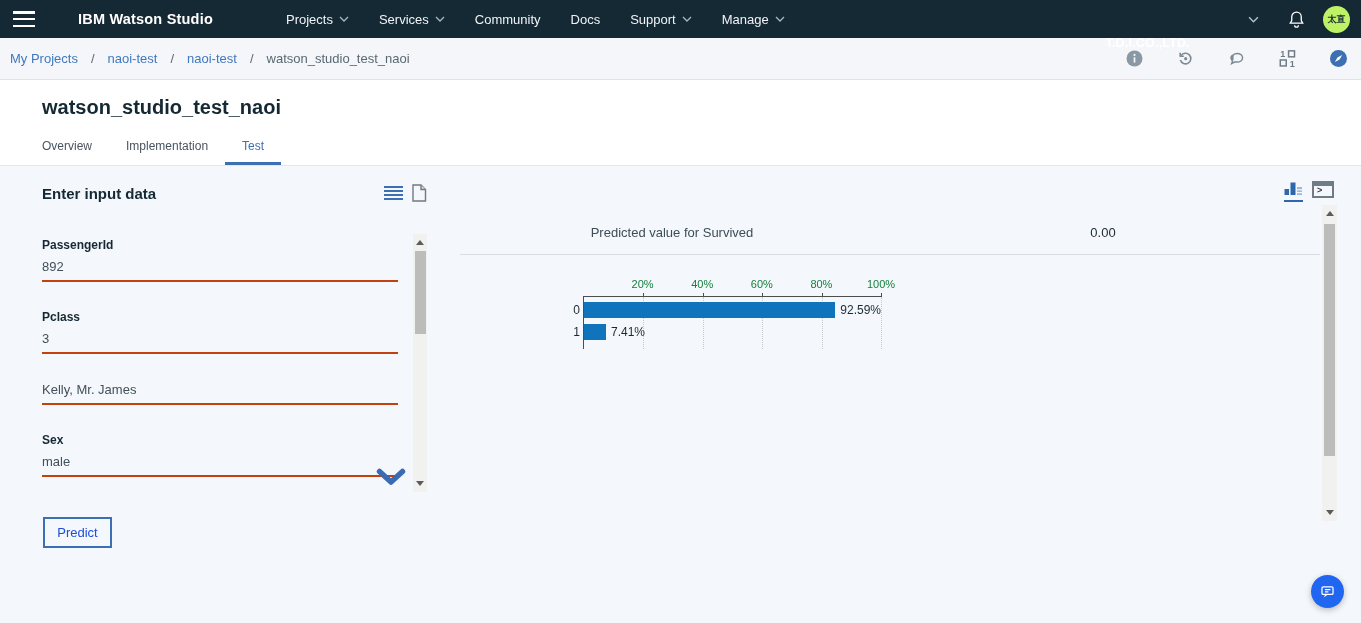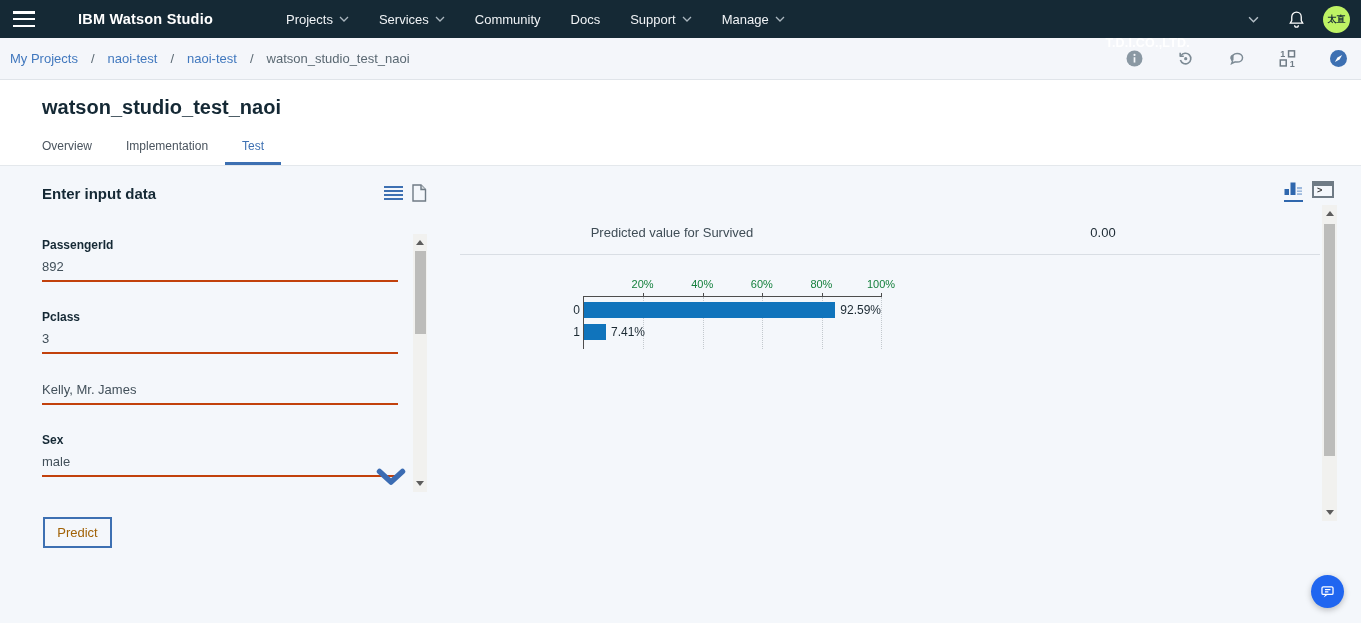--- a/index.html
+++ b/index.html
@@ -60,21 +60,21 @@
   .scrollbar { background:#f1f1ef; width:14px; position:absolute; }
   .sb-form { right:0; top:0; height:258px; }
   .sb-results { right:3px; top:39px; width:15px; height:316px; }
   .sb-arrow { position:absolute; left:50%; transform:translateX(-50%); width:0; height:0; border-left:4px solid transparent; border-right:4px solid transparent; cursor:pointer; }
   .sb-arrow.up { top:6px; border-bottom:5px solid #5c5c5c; }
   .sb-arrow.down { bottom:6px; border-top:5px solid #5c5c5c; }
   .sb-thumb { position:absolute; left:1.5px; width:11px; background:#bcbcba; cursor:pointer; }
   .sb-form .sb-thumb { top:17px; height:83px; }
   .sb-results .sb-thumb { left:2px; top:19px; height:232px; }
 
-  .predict-btn { position:absolute; top:351px; left:1px; width:69px; height:31px; background:transparent; border:2px solid #3d70b2; color:#a16207; font-size:13px; font-family:inherit; cursor:pointer; }
+  .predict-btn { position:absolute; top:351px; left:1px; width:69px; height:31px; background:transparent; border:2px solid #3d70b2; color:#1d4ed8; font-size:13px; font-family:inherit; cursor:pointer; }
 
   
   .results-panel { position:absolute; left:460px; top:0; width:880px; height:456px; }
   .panel-toggles { position:absolute; top:15px; right:6px; display:flex; align-items:flex-start; gap:9px; }
   .chart-toggle { cursor:pointer; }
   .chart-toggle .underline { height:2px; background:#2f67ad; margin-top:1px; }
   .terminal-toggle { width:22px; height:17px; border:2px solid #6f7b85; border-top:5px solid #6f7b85; background:#f4f7fb; font-size:9px; font-weight:bold; color:#333; line-height:9px; padding-left:3px; cursor:pointer; }
 
   .results-header { position:absolute; top:44px; left:0; width:860px; height:45px; border-bottom:1px solid #d9dee4; }
   .rh-label { position:absolute; left:212px; top:15px; transform:translateX(-50%); font-size:13px; color:#3f4d56; white-space:nowrap; }

